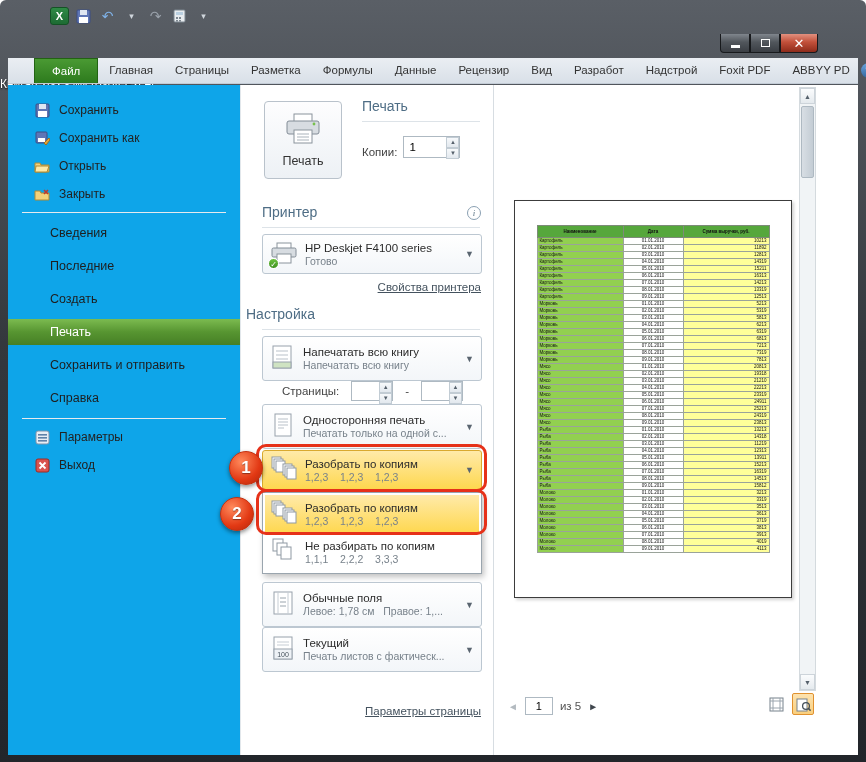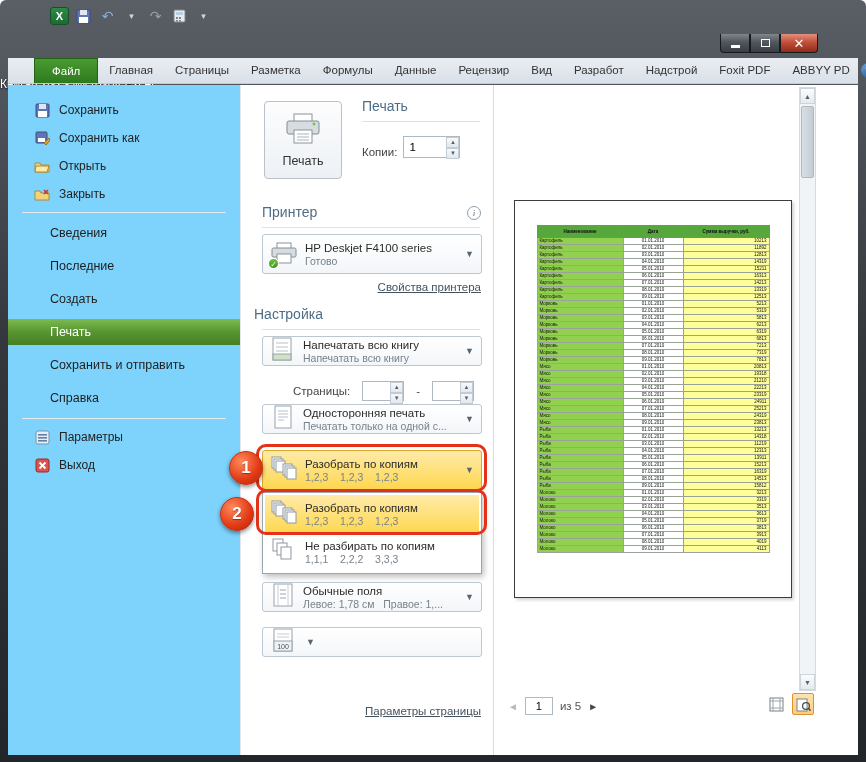--- a/index.html
+++ b/index.html
@@ -30,21 +30,21 @@
   .tab { padding:0 11px; font-size:11.5px; color:#333; line-height:25px; white-space:nowrap; }
   .tab.file { background:linear-gradient(#4a9a33,#2d7a1d); color:#fff; padding:0 17px; margin-left:26px; border:1px solid #226313; border-bottom:none; }
   .tab-right { margin-left:auto; display:flex; align-items:center; gap:9px; padding-right:8px; }
   .help-icon { width:15px; height:15px; border-radius:50%; background:linear-gradient(#6aa4dd,#34679f); color:#fff; font-size:10px; font-weight:bold;
     display:inline-flex; align-items:center; justify-content:center; }
 
   
   .backstage { position:absolute; left:8px; right:8px; top:85px; bottom:7px; background:#fff; display:flex; }
 
   
-  .sidebar { width:233px; background:#7dd3fc; border-right:1px solid #e2e7eb; padding-top:11px; flex:none; }
+  .sidebar { width:233px; background:#0ea5e9; border-right:1px solid #e2e7eb; padding-top:11px; flex:none; }
   .sb-cmd { display:flex; align-items:center; gap:9px; padding:5px 8px 5px 26px; font-size:12px; color:#222; height:28px; }
   .sb-ico { width:16px; height:16px; display:inline-flex; align-items:center; justify-content:center; flex:none; }
   .sb-sep { height:1px; background:#e6eaee; margin:4px 14px; }
   .sb-nav { padding:6px 8px 6px 42px; font-size:12.5px; color:#1e1e1e; margin:7px 0; }
   .sb-nav.selected { background:linear-gradient(#7cbb50,#579531 50%,#467f25); color:#fff; margin:7px 0; }
 
   
   .settings { width:253px; position:relative; border-right:1px solid #d7dde2; background:#fff; flex:none; }
   .section-h { position:absolute; font-size:14px; color:#4e6d85; }
   .section-hr { position:absolute; height:1px; background:#dde3e8; }
@@ -53,33 +53,33 @@
   .print-big-btn .lbl { font-size:12.5px; color:#333; }
   .copies-row { position:absolute; left:121px; top:51px; display:flex; align-items:flex-end; gap:6px; font-size:11.5px; color:#444; }
   .spin { position:relative; display:inline-block; }
   .spin input { width:57px; height:22px; border:1px solid #aeb9c2; font-size:11.5px; padding:0 14px 0 5px; font-family:inherit; }
   .spin.small input { width:42px; height:20px; }
   .spin .arrows { position:absolute; right:1px; top:1px; bottom:1px; width:13px; display:flex; flex-direction:column; }
   .spin .arrows span { flex:1; font-size:6px; line-height:9px; text-align:center; color:#55606b; background:linear-gradient(#f7f9fb,#e2e8ee); border:1px solid #c2ccd4; }
 
   .printer-dd, .dd { position:absolute; left:21px; width:220px; height:40px; border:1px solid #bcc7d1; border-radius:3px;
     background:linear-gradient(#ffffff,#f3f6f9); display:flex; align-items:center; padding:0 4px 0 8px; gap:8px; }
-  .dd { height:30px; }
+  .dd { height:45px; }
   .dd-text { flex:1; min-width:0; display:flex; flex-direction:column; justify-content:flex-start; gap:1px; }
   .dd-title { font-size:11.5px; color:#2b2b2b; white-space:nowrap; overflow:hidden; }
   .dd-sub { font-size:10.5px; color:#78828b; white-space:pre; overflow:hidden; text-overflow:ellipsis; }
   .dd-caret { color:#5a6570; font-size:9px; padding:0 3px; flex:none; }
   .dd.highlight { background:linear-gradient(#ffeaa9,#fed74f); border-color:#d9a92e; }
   .printer-icon-wrap { position:relative; width:26px; height:24px; flex:none; }
   .status-check { position:absolute; left:-3px; bottom:-3px; width:11px; height:11px; border-radius:50%;
     background:linear-gradient(#6cc33f,#3f9120); color:#fff; font-size:8px; line-height:11px; text-align:center; border:1px solid #fff; }
   .link { position:absolute; right:12px; font-size:11.5px; color:#44525e; text-decoration:underline; }
   .info-icon { position:absolute; right:12px; width:14px; height:14px; border:1px solid #8aa0b2; border-radius:50%;
     color:#5e7But86; color:#5e7686; font-size:9px; font-style:italic; font-family:"Liberation Serif",serif; text-align:center; line-height:12px; }
-  .pages-row { position:absolute; left:52px; top:296px; display:flex; align-items:center; gap:12px; font-size:11.5px; color:#444; }
+  .pages-row { position:absolute; left:41px; top:296px; display:flex; align-items:center; gap:12px; font-size:11.5px; color:#444; }
   .dd-panel { position:absolute; left:21px; top:407px; width:220px; height:82px; background:#fff; border:1px solid #9aa5ae;
     box-shadow:2px 3px 6px rgba(0,0,0,.25); padding:2px; }
   .dd-item { height:38px; display:flex; align-items:center; gap:8px; padding:0 4px 0 6px; }
   .dd-item.highlight { background:linear-gradient(#ffeaa9,#fed74f); }
 
   
   .anno-rect { position:absolute; border:3px solid #e63119; border-radius:10px; z-index:40; pointer-events:none; }
   .anno-circle { position:absolute; width:34px; height:34px; border-radius:50%; z-index:50;
     background:radial-gradient(circle at 35% 30%, #ff8a5c, #e23914 60%, #b3260a);
     color:#fff; font-size:17px; font-weight:bold; display:flex; align-items:center; justify-content:center;
@@ -290,21 +290,21 @@
         </span>
         <span class="dd-text">
           <span class="dd-title">HP Deskjet F4100 series</span>
           <span class="dd-sub">Готово</span>
         </span>
         <span class="dd-caret">▼</span>
       </div>
 
       <a class="link" style="top:196px;padding-left:40px;">Свойства принтера</a>
 
-      <div class="section-h" style="left:13px; top:221px;">Настройка</div>
+      <div class="section-h" style="left:5px; top:221px;">Настройка</div>
       <div class="section-hr" style="left:21px; top:244px; width:218px;"></div>
 
       <div class="dd" style="top:251px;">
         <span><svg width="24" height="26" viewBox="0 0 24 26">
               <rect x="2" y="2" width="18" height="22" fill="#fff" stroke="#98a2ac"></rect>
               <line x1="5" y1="7" x2="17" y2="7" stroke="#b9c1c9"></line>
               <line x1="5" y1="11" x2="17" y2="11" stroke="#b9c1c9"></line>
               <line x1="5" y1="15" x2="17" y2="15" stroke="#b9c1c9"></line>
               <rect x="2" y="18" width="18" height="6" fill="#cfe3c2" stroke="#98a2ac"></rect>
             </svg></span>
@@ -416,20 +416,24 @@
       </div>
 
       <div class="dd" style="top:542px;">
         <span><svg width="24" height="26" viewBox="0 0 24 26">
               <rect x="3" y="2" width="18" height="22" fill="#fff" stroke="#98a2ac"></rect>
               <line x1="6" y1="7" x2="18" y2="7" stroke="#c6cdd4"></line>
               <line x1="6" y1="10" x2="18" y2="10" stroke="#c6cdd4"></line>
               <rect x="3" y="14" width="18" height="10" fill="#eef2f6" stroke="#98a2ac"></rect>
               <text x="12" y="22" font-size="7" text-anchor="middle" fill="#44505a">100</text>
             </svg></span>
+        <span class="dd-text">
+          <span class="dd-title">Текущий</span>
+          <span class="dd-sub">Печать листов с фактическ...</span>
+        </span>
         <span class="dd-caret">▼</span>
       </div>
 
       <a class="link" style="top:620px;">Параметры страницы</a>
 
       <div class="anno-rect" style="left:15px; top:359px; width:231px; height:48px;"></div>
       <div class="anno-circle" style="left:-12px; top:366px;">1</div>
       <div class="anno-rect" style="left:15px; top:404px; width:231px; height:46px;"></div>
       <div class="anno-circle" style="left:-21px; top:412px;">2</div>
     </div>

